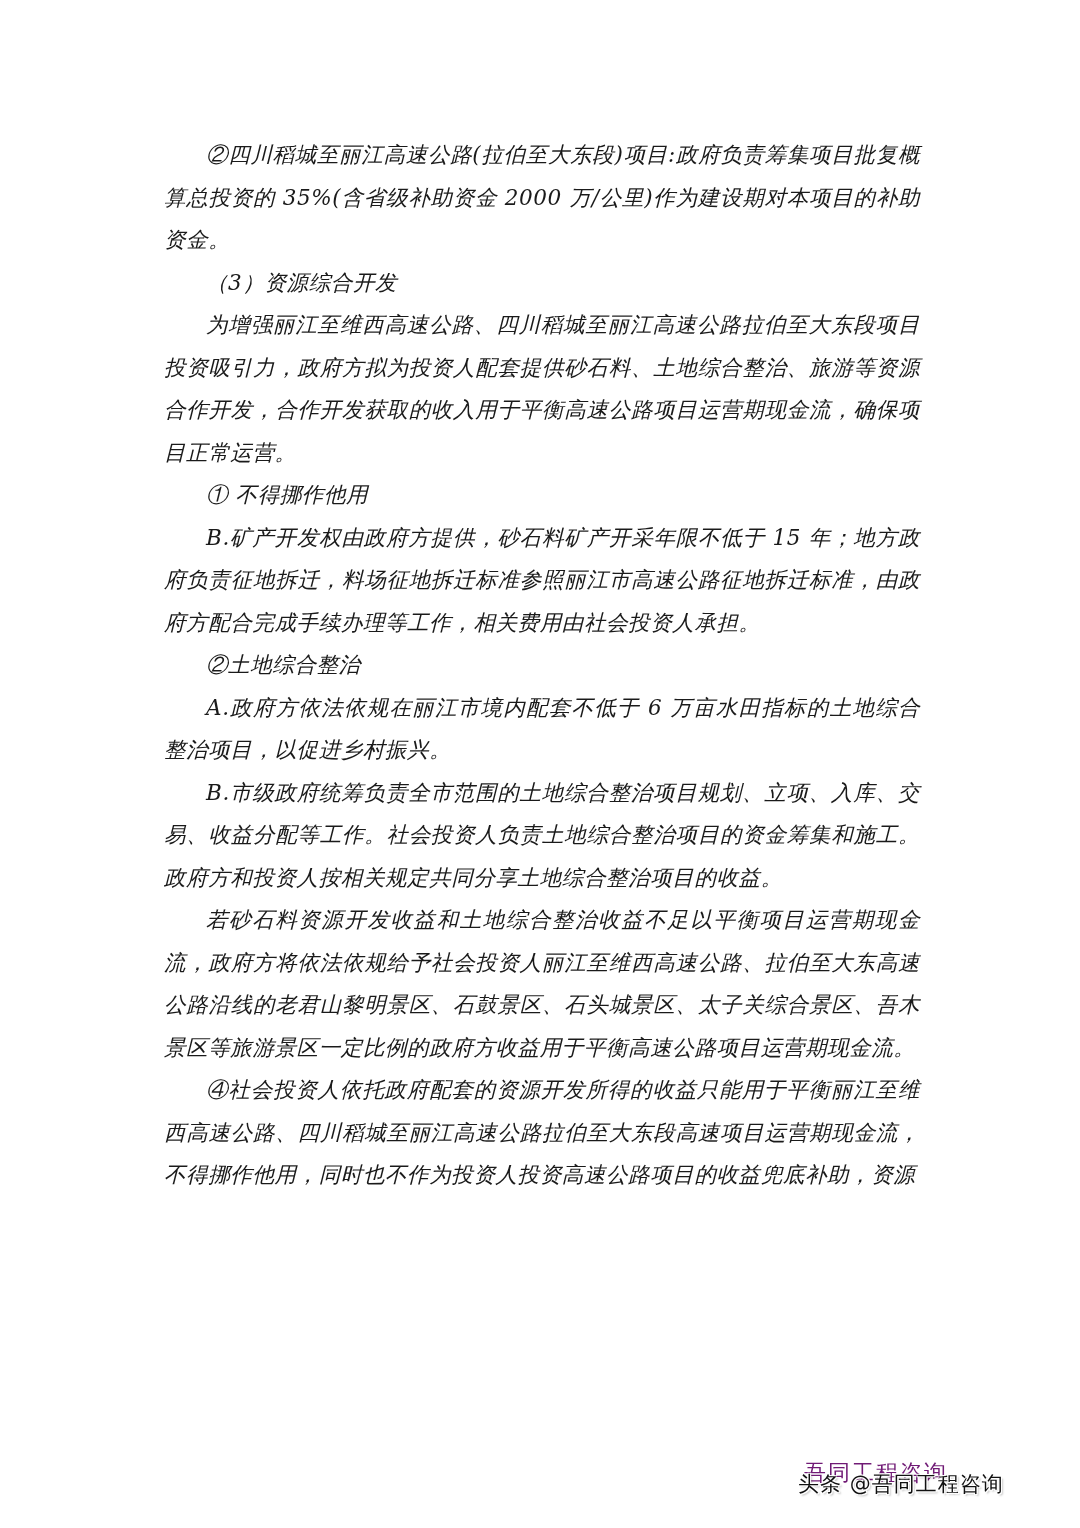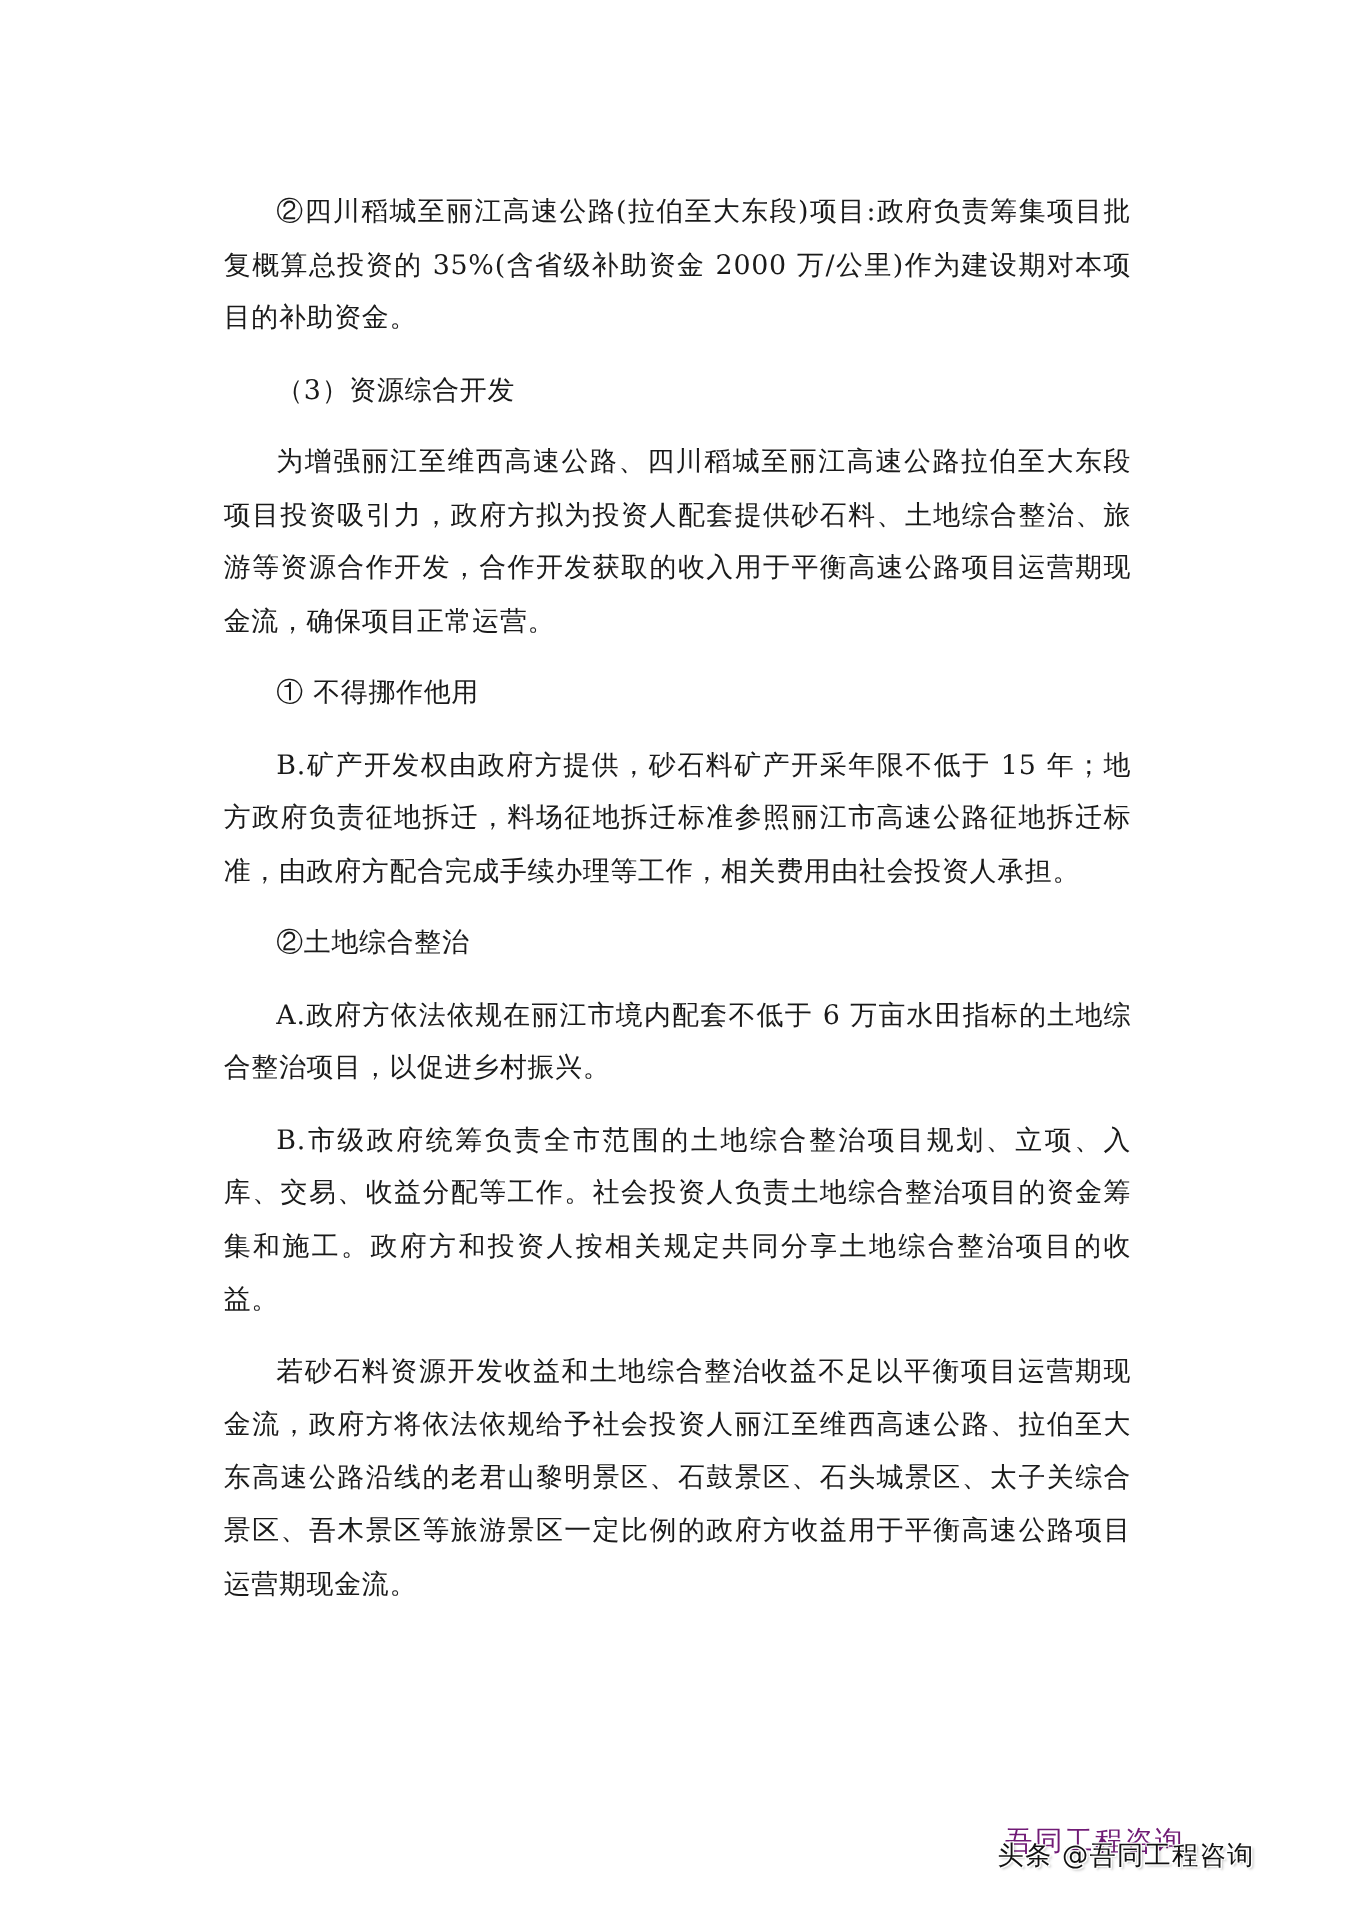--- a/index.html
+++ b/index.html
@@ -3,21 +3,21 @@
   <meta charset="utf-8">
   <style>
     html, body { margin: 0; padding: 0; background: #ffffff; }
     body { width: 1080px; height: 1528px; position: relative; overflow: hidden; }
     .page {
       position: absolute; left: 164px; top: 134px; width: 756px;
       font-family: "DejaVu Serif", "Liberation Serif", serif;
       font-size: 21.5px; color: #1a1a1a;
       line-height: 42.5px; letter-spacing: 0.6px;
     }
-    .p { margin: 15px; text-align: justify; text-align-last: left; }
+    .p { margin: 0; text-align: justify; text-align-last: left; font-style: italic; }
     .indent { text-indent: 42px; }
     .watermark {
       position: absolute; left: 798px; top: 1470px;
       font-family: "DejaVu Sans", "Liberation Sans", sans-serif;
       font-size: 21px; color: #111; letter-spacing: 1px;
       text-shadow: 1px 1px 0 #fff, -1px -1px 0 #fff, 1px -1px 0 #fff, -1px 1px 0 #fff, 2px 2px 2px rgba(0,0,0,0.25);
     }
     .watermark-ghost {
       position: absolute; left: 804px; top: 1458px;
       font-family: "DejaVu Sans", "Liberation Sans", sans-serif;
@@ -30,16 +30,17 @@
 <div class="page">
   <p class="p indent">②四川稻城至丽江高速公路(拉伯至大东段)项目:政府负责筹集项目批复概算总投资的 35%(含省级补助资金 2000 万/公里)作为建设期对本项目的补助资金。</p>
   <p class="p indent">（3）资源综合开发</p>
   <p class="p indent">为增强丽江至维西高速公路、四川稻城至丽江高速公路拉伯至大东段项目投资吸引力，政府方拟为投资人配套提供砂石料、土地综合整治、旅游等资源合作开发，合作开发获取的收入用于平衡高速公路项目运营期现金流，确保项目正常运营。</p>
   <p class="p indent">① 不得挪作他用</p>
   <p class="p indent">B.矿产开发权由政府方提供，砂石料矿产开采年限不低于 15 年；地方政府负责征地拆迁，料场征地拆迁标准参照丽江市高速公路征地拆迁标准，由政府方配合完成手续办理等工作，相关费用由社会投资人承担。</p>
   <p class="p indent">②土地综合整治</p>
   <p class="p indent">A.政府方依法依规在丽江市境内配套不低于 6 万亩水田指标的土地综合整治项目，以促进乡村振兴。</p>
   <p class="p indent">B.市级政府统筹负责全市范围的土地综合整治项目规划、立项、入库、交易、收益分配等工作。社会投资人负责土地综合整治项目的资金筹集和施工。政府方和投资人按相关规定共同分享土地综合整治项目的收益。</p>
   <p class="p indent">若砂石料资源开发收益和土地综合整治收益不足以平衡项目运营期现金流，政府方将依法依规给予社会投资人丽江至维西高速公路、拉伯至大东高速公路沿线的老君山黎明景区、石鼓景区、石头城景区、太子关综合景区、吾木景区等旅游景区一定比例的政府方收益用于平衡高速公路项目运营期现金流。</p>
+  <p class="p indent">④社会投资人依托政府配套的资源开发所得的收益只能用于平衡丽江至维西高速公路、四川稻城至丽江高速公路拉伯至大东段高速项目运营期现金流，不得挪作他用，同时也不作为投资人投资高速公路项目的收益兜底补助，资源</p>
 </div>
 
 <div class="watermark-ghost">吾同工程咨询</div>
 <div class="watermark">头条 @吾同工程咨询</div>
 
 </body></html>

